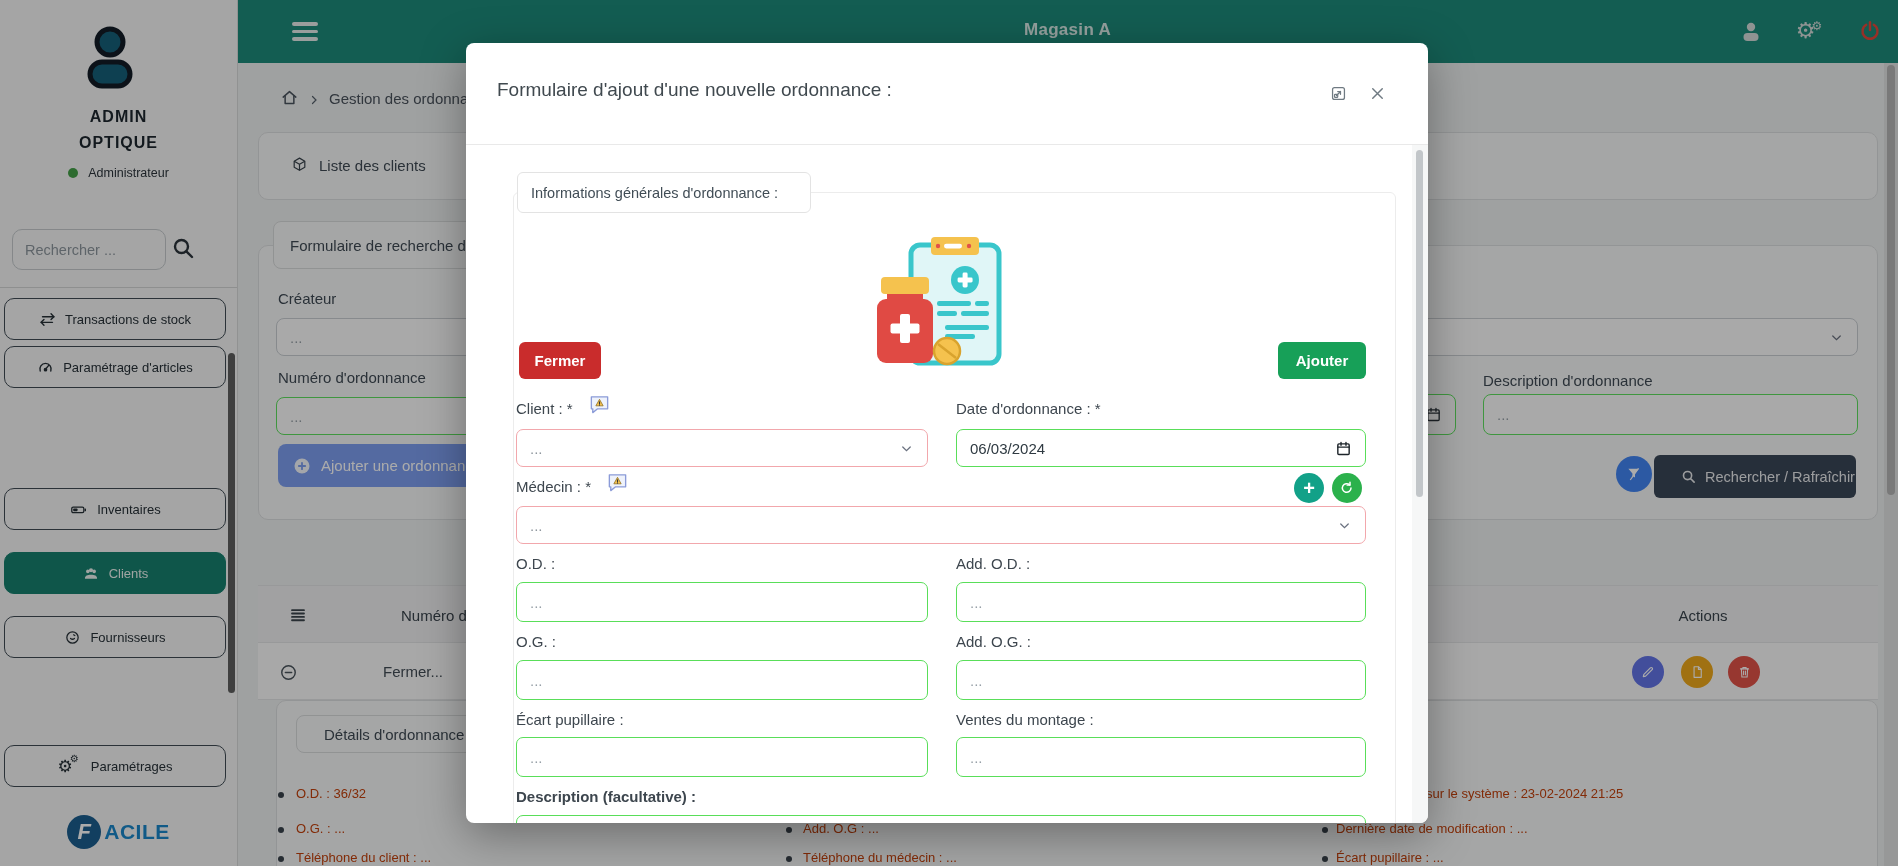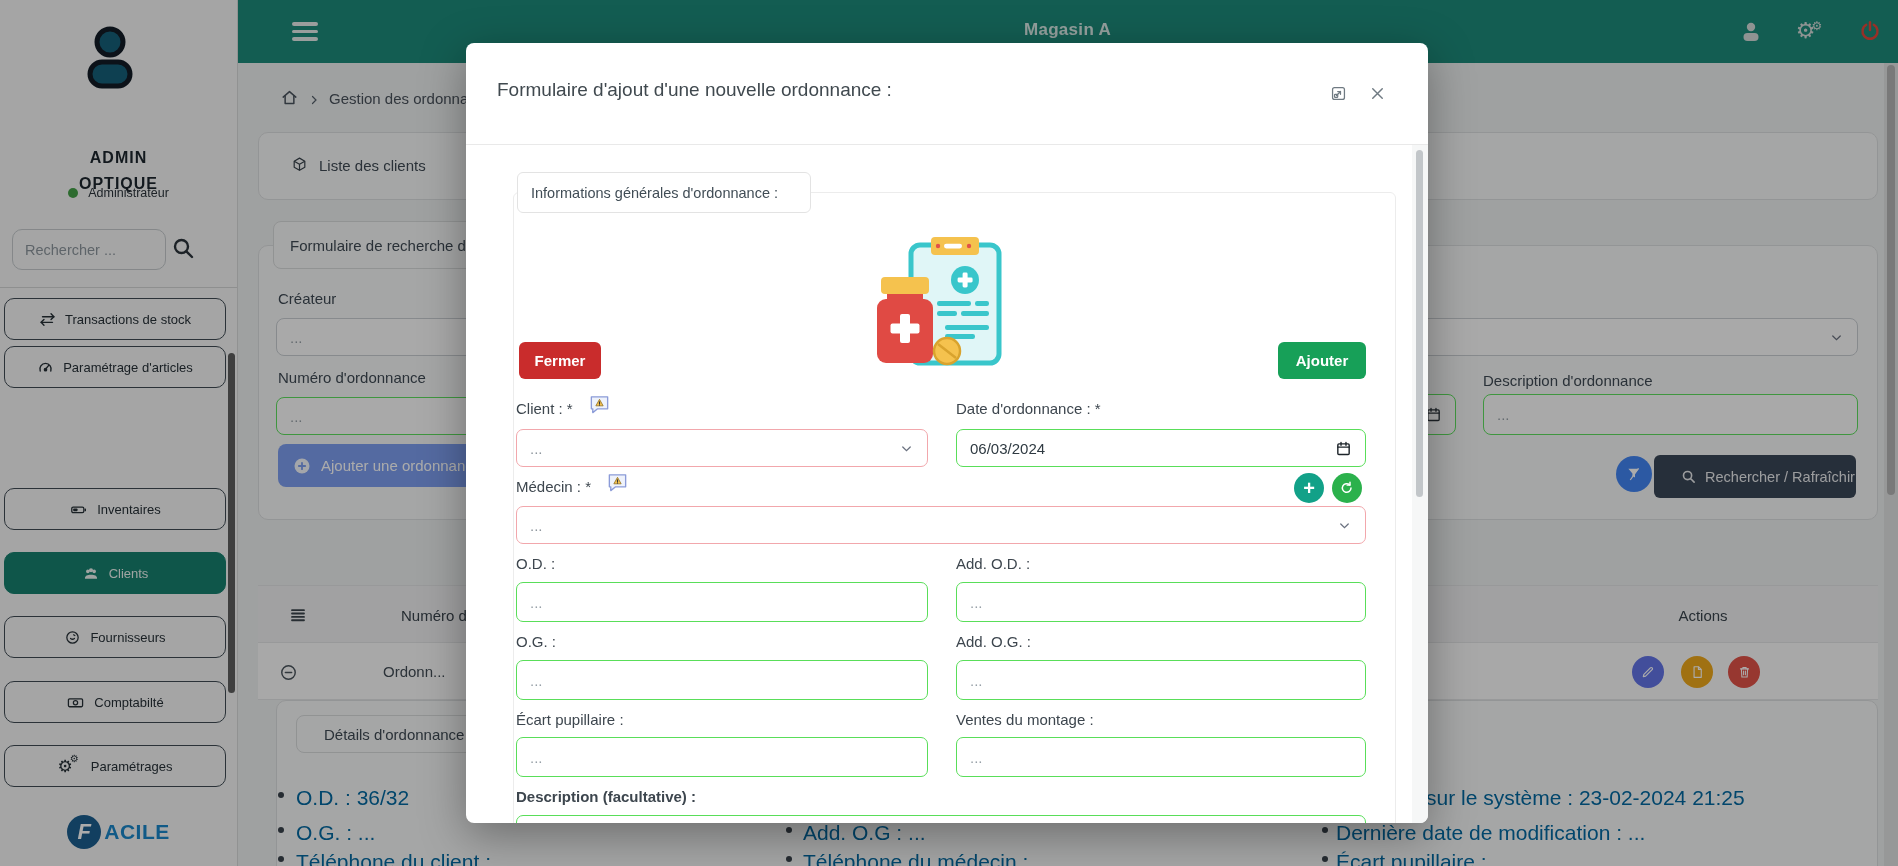--- a/index.html
+++ b/index.html
@@ -4,23 +4,23 @@
 <style>
   html,body{margin:0;padding:0;background:#3a3a3a;}
   .screen{position:relative;width:1898px;height:866px;overflow:hidden;background:#eef0f0;
           font-family:"Liberation Sans",sans-serif;-webkit-font-smoothing:antialiased;}
   .abs{position:absolute;}
 
   
   .sidebar{position:absolute;left:0;top:0;width:237px;height:866px;background:#f6f7f7;
            border-right:1px solid #d8dada;z-index:10;}
   .uname{position:absolute;left:0;width:237px;text-align:center;font-size:16px;font-weight:bold;
-         letter-spacing:1px;color:#1d262e;margin-top:41px;}
+         letter-spacing:1px;color:#1d262e;}
   .role-row{position:absolute;left:0;top:166px;width:237px;display:flex;align-items:center;
-            justify-content:center;gap:10px;font-size:12.5px;color:#2c343b;margin-top:20px;}
+            justify-content:center;gap:10px;font-size:12.5px;color:#2c343b;}
   .role-dot{width:10px;height:10px;border-radius:50%;background:#43a047;}
   .side-search-box{position:absolute;left:12px;top:229px;width:152px;height:39px;border:1px solid #c6cacd;
             border-radius:10px;background:#f6f7f7;}
   .side-search-box input{width:100%;height:100%;border:none;outline:none;background:transparent;
             font-family:inherit;font-size:14.5px;color:#333;padding:0 12px;box-sizing:border-box;}
   input::placeholder{color:#8d969d;opacity:1;}
   .side-divider{position:absolute;left:0;top:287px;width:237px;height:1px;background:#d4d6d6;}
   .side-item{position:absolute;left:4px;width:222px;height:42px;border:1px solid #414b54;border-radius:10px;
              background:#f6f7f7;display:flex;align-items:center;justify-content:center;gap:9px;
              font-size:13px;color:#273037;cursor:pointer;font-family:inherit;padding:0;}
@@ -59,21 +59,21 @@
   .btn-dark{position:absolute;background:#3a4657;border:none;border-radius:6px;color:#e8eaec;font-size:14.5px;
             font-family:inherit;display:flex;align-items:center;justify-content:center;gap:9px;cursor:pointer;padding-left:32px;}
   .circle-blue{position:absolute;width:36px;height:36px;border-radius:50%;background:#4285f4;border:none;
             display:flex;align-items:center;justify-content:center;cursor:pointer;padding:0;}
   .thead{position:absolute;background:#f0f1f2;border-top:1px solid #e3e5e6;border-bottom:1px solid #e3e5e6;box-sizing:border-box;}
   .trow{position:absolute;background:#fbfbfb;border-bottom:1px solid #e3e5e6;box-sizing:border-box;}
   .th-text{position:absolute;font-size:15px;font-weight:500;color:#39434c;}
   .td-text{position:absolute;font-size:15px;color:#424c55;}
   .act-btn{position:absolute;width:32px;height:32px;border-radius:50%;border:none;display:flex;align-items:center;
            justify-content:center;cursor:pointer;padding:0;}
-  .bullet{position:absolute;font-size:21px;color:#0369a1;}
+  .bullet{position:absolute;font-size:13px;color:#c2410c;}
   .bdot{position:absolute;width:6px;height:6px;border-radius:50%;background:#39424b;}
   .win-scroll{position:absolute;left:1647px;top:0;width:14px;height:803px;background:#e2e3e3;}
   .win-thumb{position:absolute;left:1650px;top:2px;width:8px;height:430px;background:#b5b5b5;border-radius:4px;cursor:pointer;}
 
   
   .backdrop{position:absolute;left:0;top:0;width:1898px;height:866px;background:rgba(0,0,0,0.33);z-index:40;}
   .modal{position:absolute;left:466px;top:43px;width:962px;height:780px;background:#ffffff;border-radius:8px;
          box-shadow:0 12px 45px rgba(0,0,0,.35);z-index:50;overflow:hidden;}
   .m-title{position:absolute;left:31px;top:36px;font-size:19px;color:#40494f;}
   .m-hicon{position:absolute;top:40px;width:20px;height:20px;background:none;border:none;padding:0;cursor:pointer;
@@ -175,29 +175,20 @@
     <button class="side-item" style="top:616px">
       <span class="si-icon">
         <svg width="17" height="17" viewBox="0 0 24 24" fill="none" stroke="currentColor" stroke-width="1.8" stroke-linecap="round">
           <circle cx="12" cy="12" r="8"></circle>
             <path d="M9.3 13.4c1.6 1.3 3.8 1.3 5.4 0"></path>
             <path d="M13.5 8.2l1.8 1"></path>
         </svg>
         </span>
       <span>Fournisseurs</span>
     </button>
-    <button class="side-item" style="top:681px">
-      <span class="si-icon">
-        <svg width="19" height="17" viewBox="0 0 24 24" fill="none" stroke="currentColor" stroke-width="1.8">
-          <rect x="2" y="7" width="20" height="11" rx="1.6"></rect>
-            <circle cx="12" cy="12.5" r="3"></circle>
-        </svg>
-        </span>
-      <span>Comptabilté</span>
-    </button>
     <button class="side-item" style="top:745px">
       <span class="si-icon" style="font-size:17px;line-height:1;">⚙<span style="font-size:10px;position:relative;top:-7px;left:-3px;">⚙</span></span>
       <span>Paramétrages</span>
     </button>
 
     <div class="side-scroll-thumb"></div>
 
     <div class="logo">
       <span class="logo-mark">F</span>
       <span class="logo-text">ACILE</span>
@@ -324,21 +315,21 @@
     <span class="th-text" style="left:164px;top:544px;white-space:nowrap">Numéro d'ordonnance</span>
     <span class="th-text" style="left:1406px;top:544px;width:120px;text-align:center">Actions</span>
 
     <div class="trow" style="left:21px;top:580px;width:1620px;height:57px"></div>
     <button class="abs" style="left:41px;top:600px;width:20px;height:20px;background:none;border:none;padding:0;cursor:pointer;color:#4a545c">
       <svg width="19" height="19" viewBox="0 0 24 24" fill="none" stroke="currentColor" stroke-width="1.8" stroke-linecap="round">
         <circle cx="12" cy="12" r="8.5"></circle>
           <line x1="8" y1="12" x2="16" y2="12"></line>
       </svg>
     </button>
-    <span class="td-text" style="left:146px;top:600px;white-space:nowrap">Ordonn...</span>
+    <span class="td-text" style="left:146px;top:600px;white-space:nowrap">Fermer...</span>
 
     <button class="act-btn" style="left:1395px;top:593px;background:#6375e8">
       <svg width="16" height="16" viewBox="0 0 24 24" fill="none" stroke="#fff" stroke-width="1.8" stroke-linejoin="round">
         <path d="M5 19l.8-3.4L15.6 5.8a1.8 1.8 0 0 1 2.6 2.6L8.4 18.2z"></path>
       </svg>
     </button>
     <button class="act-btn" style="left:1444px;top:593px;background:#efa91c">
       <svg width="15" height="16" viewBox="0 0 24 24" fill="none" stroke="#fff" stroke-width="1.8" stroke-linejoin="round">
         <path d="M6.5 3.5h7L18 8v12.5H6.5z"></path>
           <path d="M13.5 3.5V8H18"></path>

